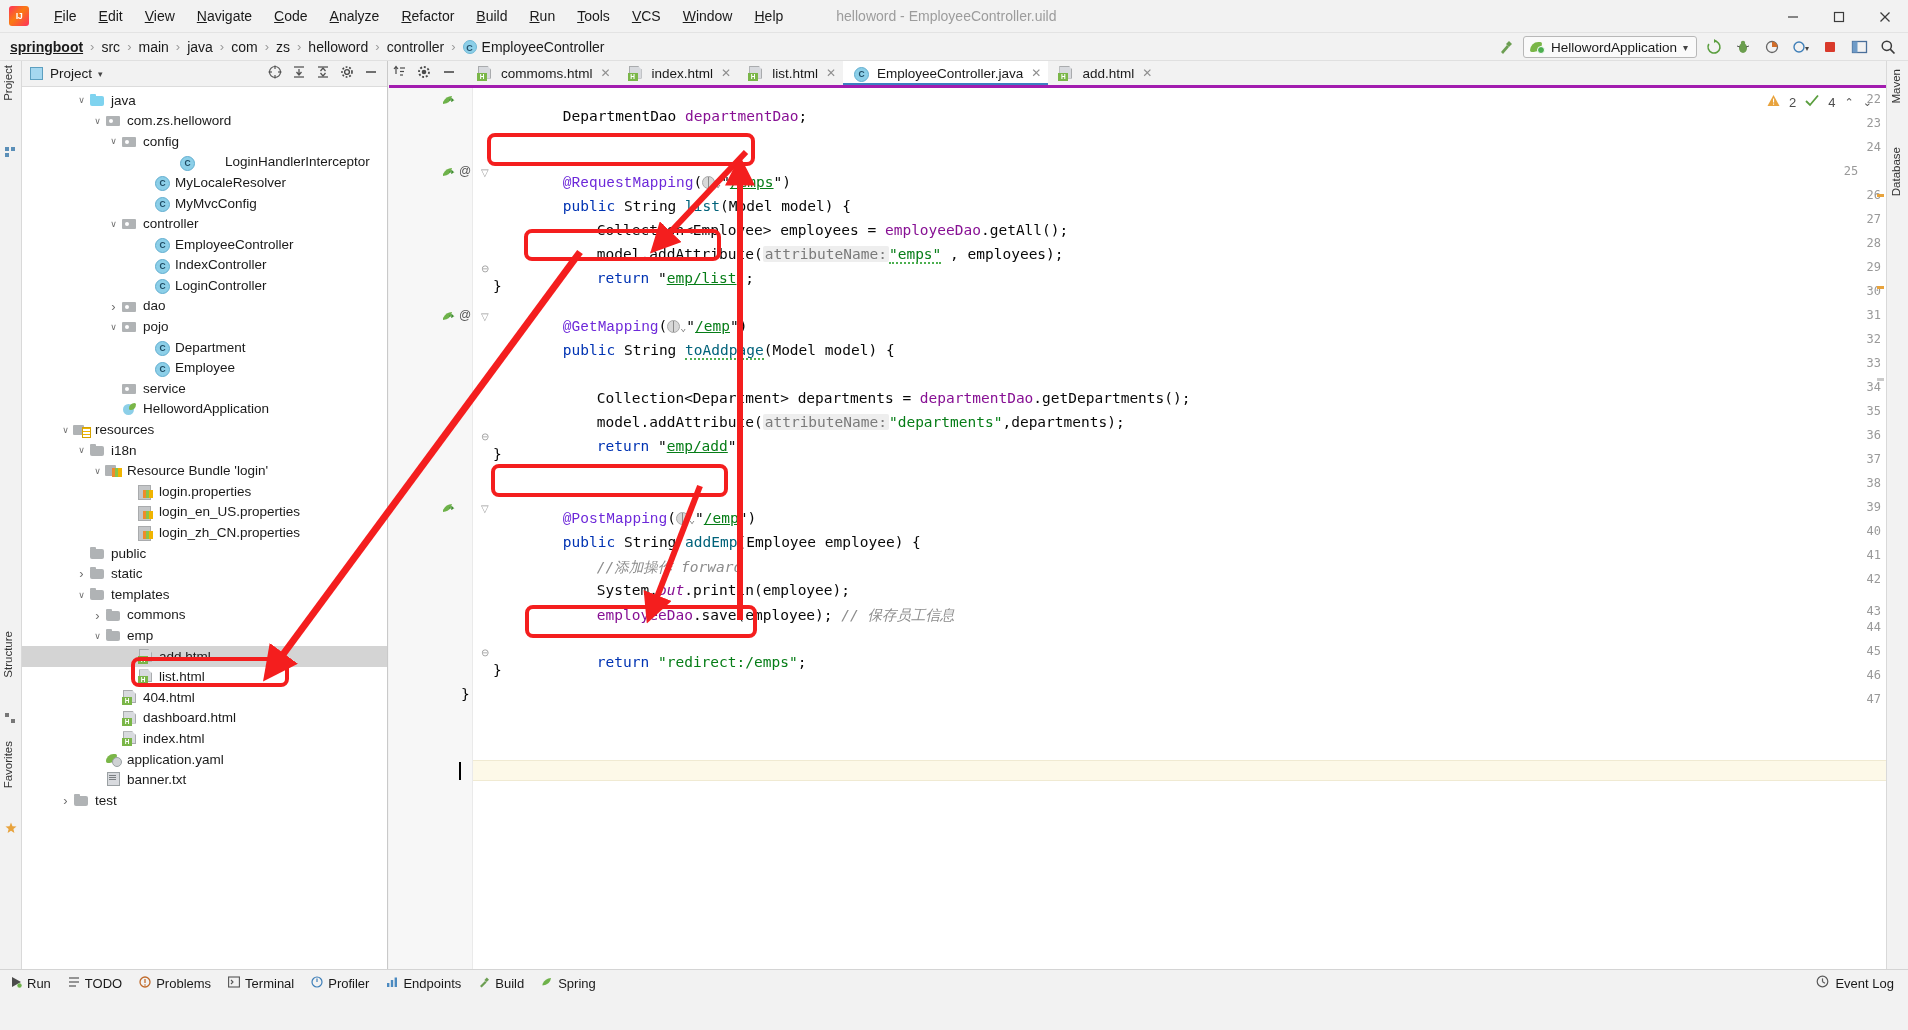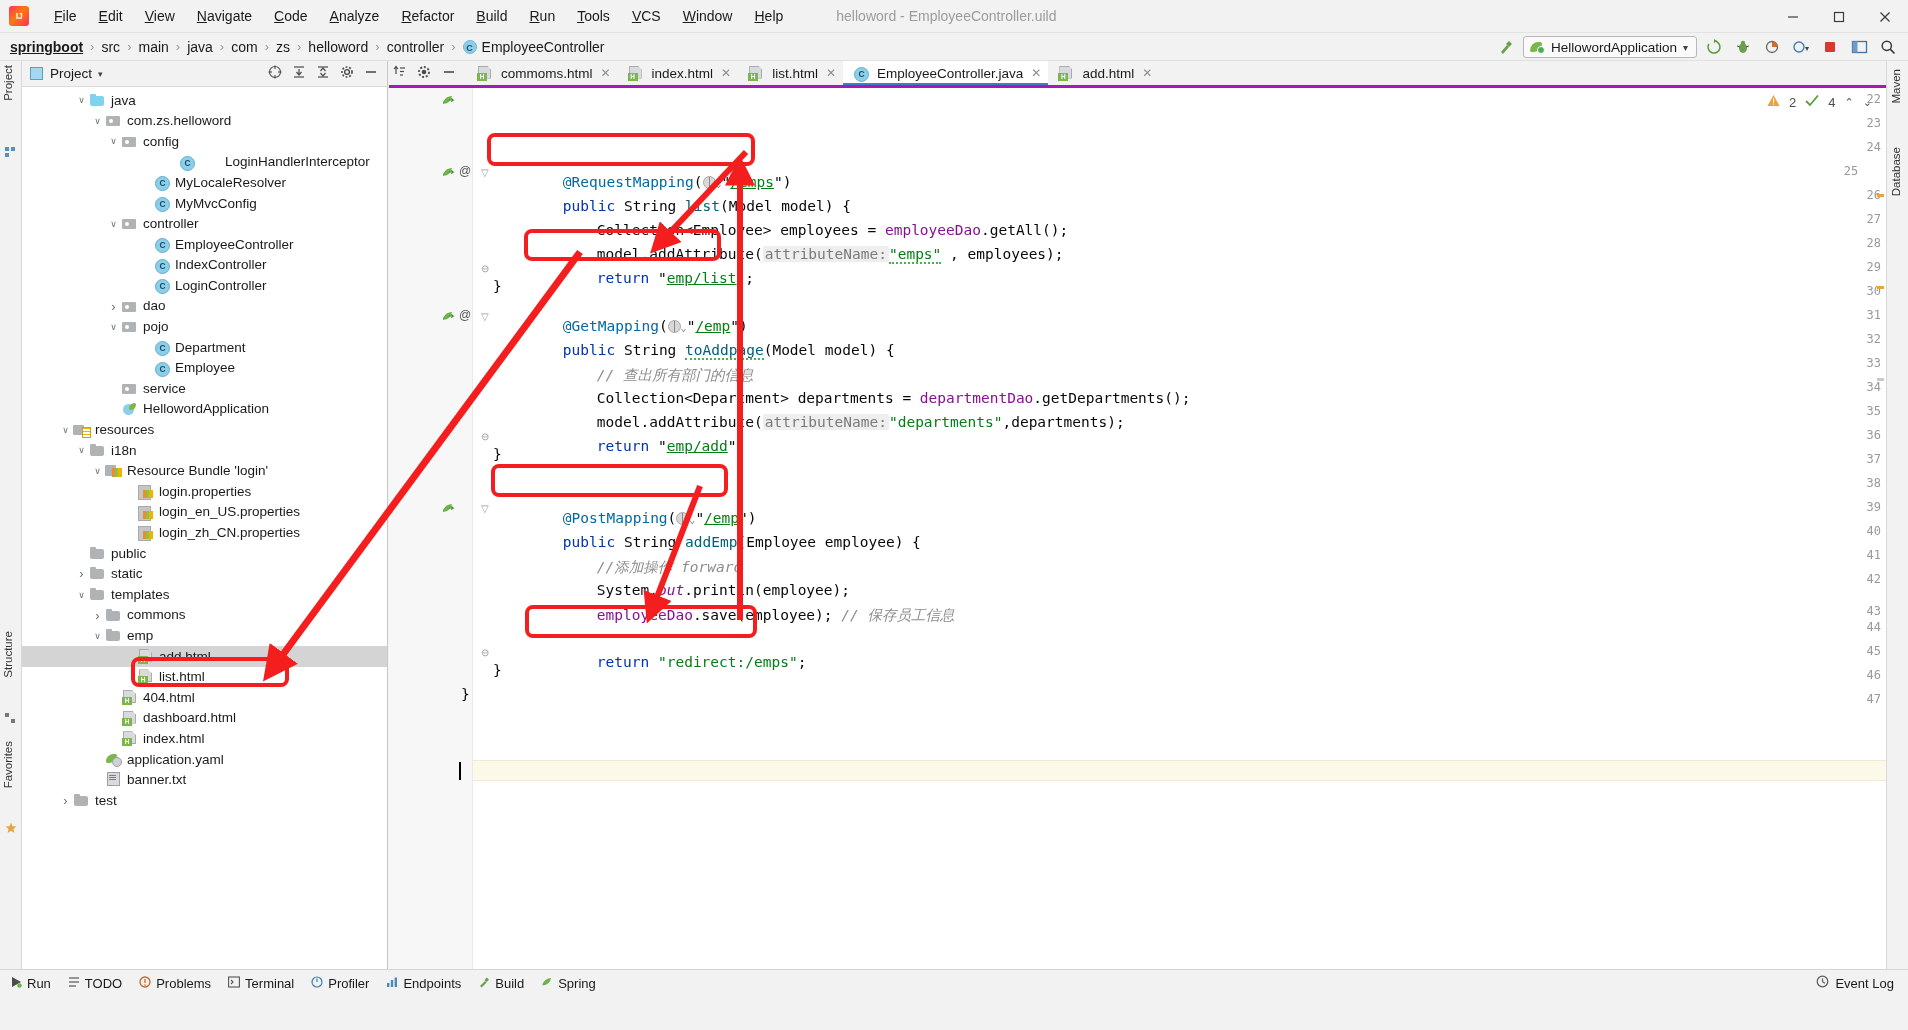--- a/index.html
+++ b/index.html
@@ -287,21 +287,21 @@
   }
   .cl { position: absolute; left: 104px; }
   .caret-line {
     position: absolute; left: 84px; right: 0; height: 21px;
     background: #fdf9e8;
   }
   .caret-line-border { border-top: 1px solid #f0ead2; border-bottom: 1px solid #f0ead2;}
 
   .kw   { color: #0033b3; }
   .str  { color: #067d17; }
-  .ann  { color: #0369a1; }
+  .ann  { color: #6d28d9; font-family: Liberation Mono, monospace; }
   .fld  { color: #871094; }
   .mth  { color: #00627a; }
   .cmt  { color: #8c8c8c; font-style: italic; }
   .param{ color: #7a7a7a; background: #eeeeee; border-radius:2px; padding:0 2px;}
   .lnk  { color: #067d17; text-decoration: underline; }
   .pln  { color: #080808; }
   .wavy { border-bottom: 2px dotted #4caf50; }
 
   .globe {
     display: inline-block; width: 13px; height: 13px; border-radius: 50%;
@@ -830,20 +830,23 @@
         <div class="fold" style="top: 559px;">⊖</div>
         <div class="lnum" style="top: 580px;">46</div>
         <div class="lnum" style="top: 604px;">47</div>
       </div>
 
     <div class="codearea">
 
       <div class="caret-line caret-line-border" style="top:672px;"></div>
 
       
+      <div class="cl" style="top:4px;">
+        <span class="pln">DepartmentDao</span><span class="pln"> </span><span class="fld">departmentDao</span><span class="pln">;</span>
+      </div>
 
       
       <div class="cl" style="top:70px;">
         <span class="ann">@RequestMapping</span><span class="pln">(</span><span class="globe"></span><span class="gchev">⌄</span><span class="pln">"</span><span class="lnk">/emps</span><span class="pln">"</span><span class="pln">)</span>
       </div>
 
       
       <div class="cl" style="top:94px;">
         <span class="kw">public</span><span class="pln"> </span><span class="pln">String</span><span class="pln"> </span><span class="mth">list</span><span class="pln">(</span><span class="pln">Model</span><span class="pln"> </span><span class="pln">model</span><span class="pln">) {</span>
       </div>
@@ -870,23 +873,20 @@
       <div class="cl" style="top:214px;">
         <span class="ann">@GetMapping</span><span class="pln">(</span><span class="globe"></span><span class="gchev">⌄</span><span class="pln">"</span><span class="lnk">/emp</span><span class="pln">"</span><span class="pln">)</span>
       </div>
 
       
       <div class="cl" style="top:238px;">
         <span class="kw">public</span><span class="pln"> </span><span class="pln">String</span><span class="pln"> </span><span class="mth wavy">toAddpage</span><span class="pln">(</span><span class="pln">Model</span><span class="pln"> </span><span class="pln">model</span><span class="pln">) {</span>
       </div>
 
       
-      <div class="cl" style="top:262px;padding-left:34px;">
-        <span class="cmt">// 查出所有部门的信息</span>
-      </div>
 
       
       <div class="cl" style="top:286px;padding-left:34px;">
         <span class="pln">Collection&lt;Department&gt; departments = </span><span class="fld">departmentDao</span><span class="pln">.getDepartments();</span>
       </div>
 
       
       <div class="cl" style="top:310px;padding-left:34px;">
         <span class="pln">model.addAttribute(</span><span class="param">attributeName:</span><span class="str">"departments"</span><span class="pln">,departments);</span>
       </div>

